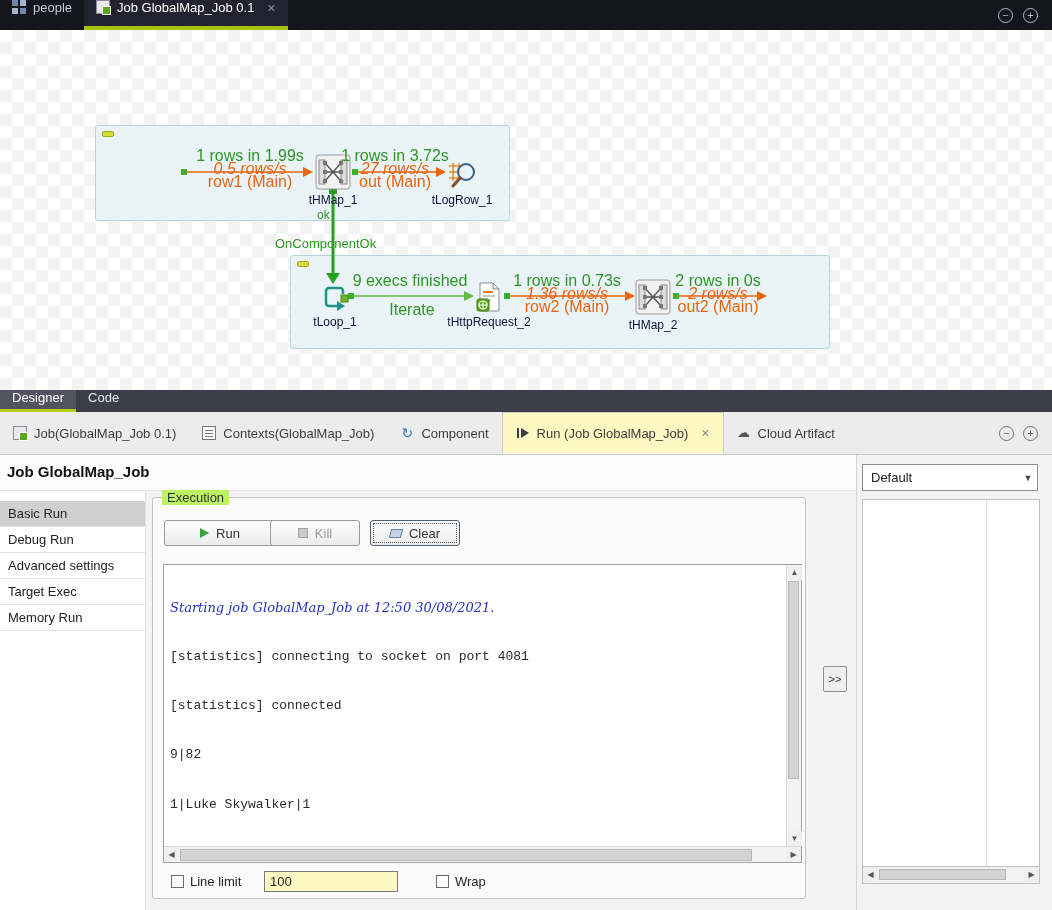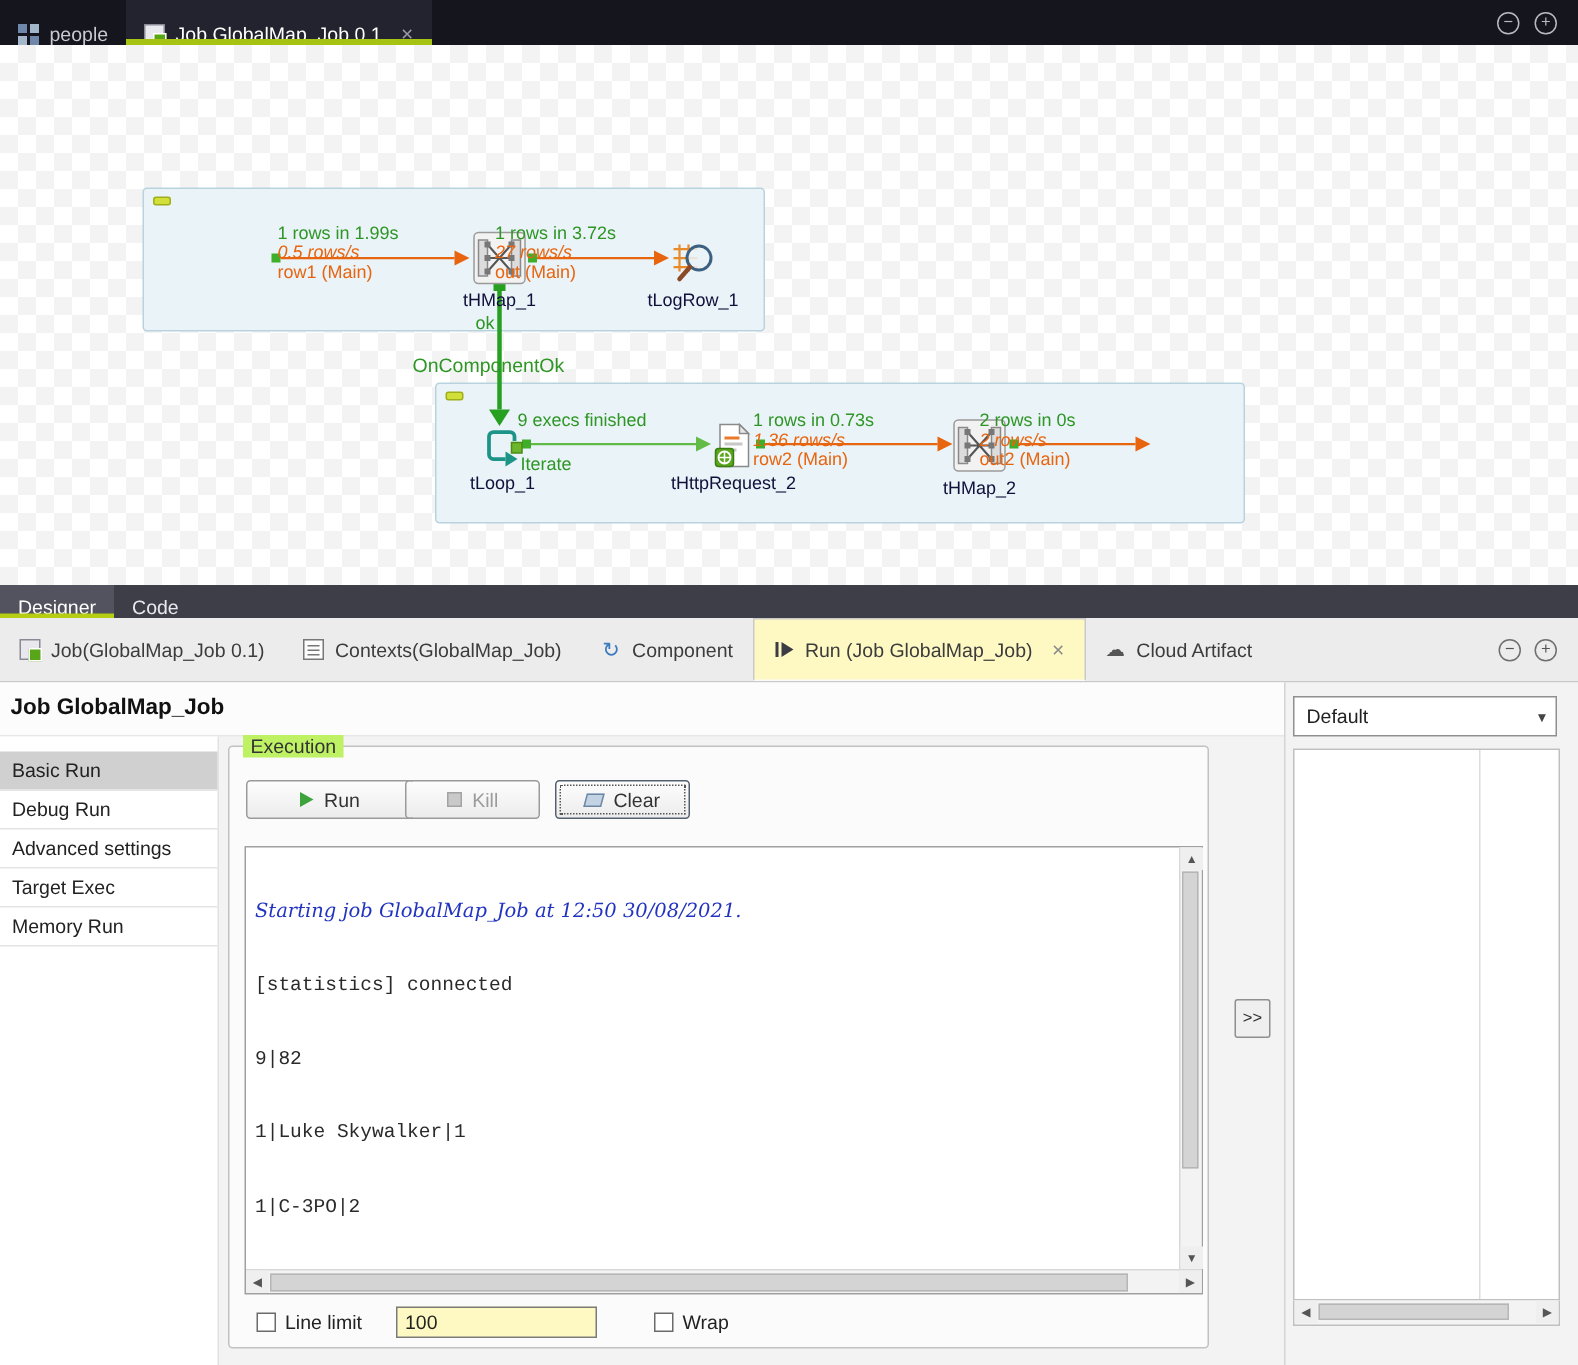--- a/index.html
+++ b/index.html
@@ -2,21 +2,21 @@
 <html><head>
 <meta charset="utf-8">
 <style>
   *{margin:0;padding:0;box-sizing:border-box}
   html,body{width:1052px;height:910px;overflow:hidden}
   body{font-family:"Liberation Sans",sans-serif;background:#fff;position:relative}
   .app{position:absolute;inset:0}
 
   
   .top-tabbar{position:absolute;left:0;top:0;width:1052px;height:30px;background:#15151e;display:flex;align-items:stretch}
-  .etab{display:flex;align-items:flex-end;gap:7px;padding:0 12px;color:#c9c9d4;font-size:13px;position:relative;cursor:pointer}
+  .etab{display:flex;align-items:flex-start;gap:7px;padding:0 12px;color:#c9c9d4;font-size:13px;position:relative;cursor:pointer}
   .etab.active{background:#23232f;color:#fff}
   .etab.active::after{content:"";position:absolute;left:0;right:0;bottom:0;height:4px;background:#a6c212}
   .tab-close{color:#9a9aa6;font-size:14px;margin-left:6px}
   .tabbar-actions{margin-left:auto;display:flex;align-items:center;gap:10px;padding-right:14px}
   .circle-btn{width:15px;height:15px;border:1px solid #b9b9c4;border-radius:50%;color:#b9b9c4;font-size:11px;line-height:12px;text-align:center}
 
   .mini-icon{width:14px;height:14px;display:inline-block;position:relative;flex:0 0 auto}
   .icon-people{background:
     linear-gradient(#6f87a8,#6f87a8) 0 0/6px 6px no-repeat,
     linear-gradient(#a3b6ca,#a3b6ca) 8px 0/6px 6px no-repeat,
@@ -35,30 +35,30 @@
   .canvas{position:absolute;left:0;top:30px;width:1052px;height:360px;background-color:#fff;
     background-image:
       linear-gradient(45deg,#f3f3f3 25%,transparent 25%,transparent 75%,#f3f3f3 75%),
       linear-gradient(45deg,#f3f3f3 25%,transparent 25%,transparent 75%,#f3f3f3 75%);
     background-size:24px 24px;background-position:0 0,12px 12px;overflow:hidden}
   .subjob{position:absolute;background:#e9f3f8;border:1px solid #b9d3de;border-radius:3px}
   .collapse-handle{position:absolute;left:6px;top:5px;width:12px;height:6px;background:#d2de3a;border:1px solid #9fae17;border-radius:2px}
   .component{position:absolute;width:100px;text-align:center}
   .component svg{display:block;margin:0 auto}
   .comp-label{display:block;margin-top:3px;font-size:12px;color:#10103a;white-space:nowrap}
-  .conn{position:absolute;width:130px;text-align:left;font-size:12px;line-height:13px;white-space:nowrap}
+  .conn{position:absolute;width:130px;text-align:center;font-size:16px;line-height:13px;white-space:nowrap}
   .conn .stats{display:block;color:#2e9625}
   .conn .rate{display:block;color:#e8650f;font-style:italic}
   .conn .cname{display:block;color:#e8650f}
   .green-label{position:absolute;color:#2e9625;font-size:13px;white-space:nowrap}
   .arrows{position:absolute;left:0;top:0;pointer-events:none}
 
   
   .designer-bar{position:absolute;left:0;top:390px;width:1052px;height:22px;background:#3e3e48;display:flex;align-items:stretch}
-  .dtab{padding:0 12px;color:#e8e8ee;font-size:13px;display:flex;align-items:flex-end;position:relative;cursor:pointer}
+  .dtab{padding:0 12px;color:#e8e8ee;font-size:13px;display:flex;align-items:flex-start;position:relative;cursor:pointer}
   .dtab.selected{background:#53535f;color:#fff}
   .dtab.selected::after{content:"";position:absolute;left:0;right:0;bottom:0;height:3px;background:#b6ce12}
 
   
   .panel-tabbar{position:absolute;left:0;top:412px;width:1052px;height:43px;background:#ececec;border-bottom:1px solid #c9c9c9;display:flex;align-items:stretch;font-size:13px;color:#3c3c3c}
   .ptab{display:flex;align-items:center;gap:7px;padding:0 13px;cursor:pointer}
   .ptab.active{background:#fef9c3;border:1px solid #c9c9c9;border-bottom-color:#fafafa}
   .ptab .tab-close{color:#8a8a8a}
   .ptabbar-actions{margin-left:auto;display:flex;align-items:center;gap:9px;padding-right:14px}
   .pcircle{width:15px;height:15px;border:1px solid #6f6f6f;border-radius:50%;color:#555;font-size:11px;line-height:12px;text-align:center}
@@ -345,20 +345,21 @@
       <span>Kill</span>
     </button>
     <button class="btn btn-clear">
       <span class="clear-icon"></span>
       <span>Clear</span>
     </button>
 
     <div class="console">
       <div class="console-text">
         <div class="cline banner">Starting job GlobalMap_Job at 12:50 30/08/2021.</div>
+        <div class="cline">[statistics] connecting to socket on port 4081</div>
         <div class="cline">[statistics] connected</div>
         <div class="cline">9|82</div>
         <div class="cline">1|Luke Skywalker|1</div>
         <div class="cline">1|C-3PO|2</div>
         
         
         
         
         
         

